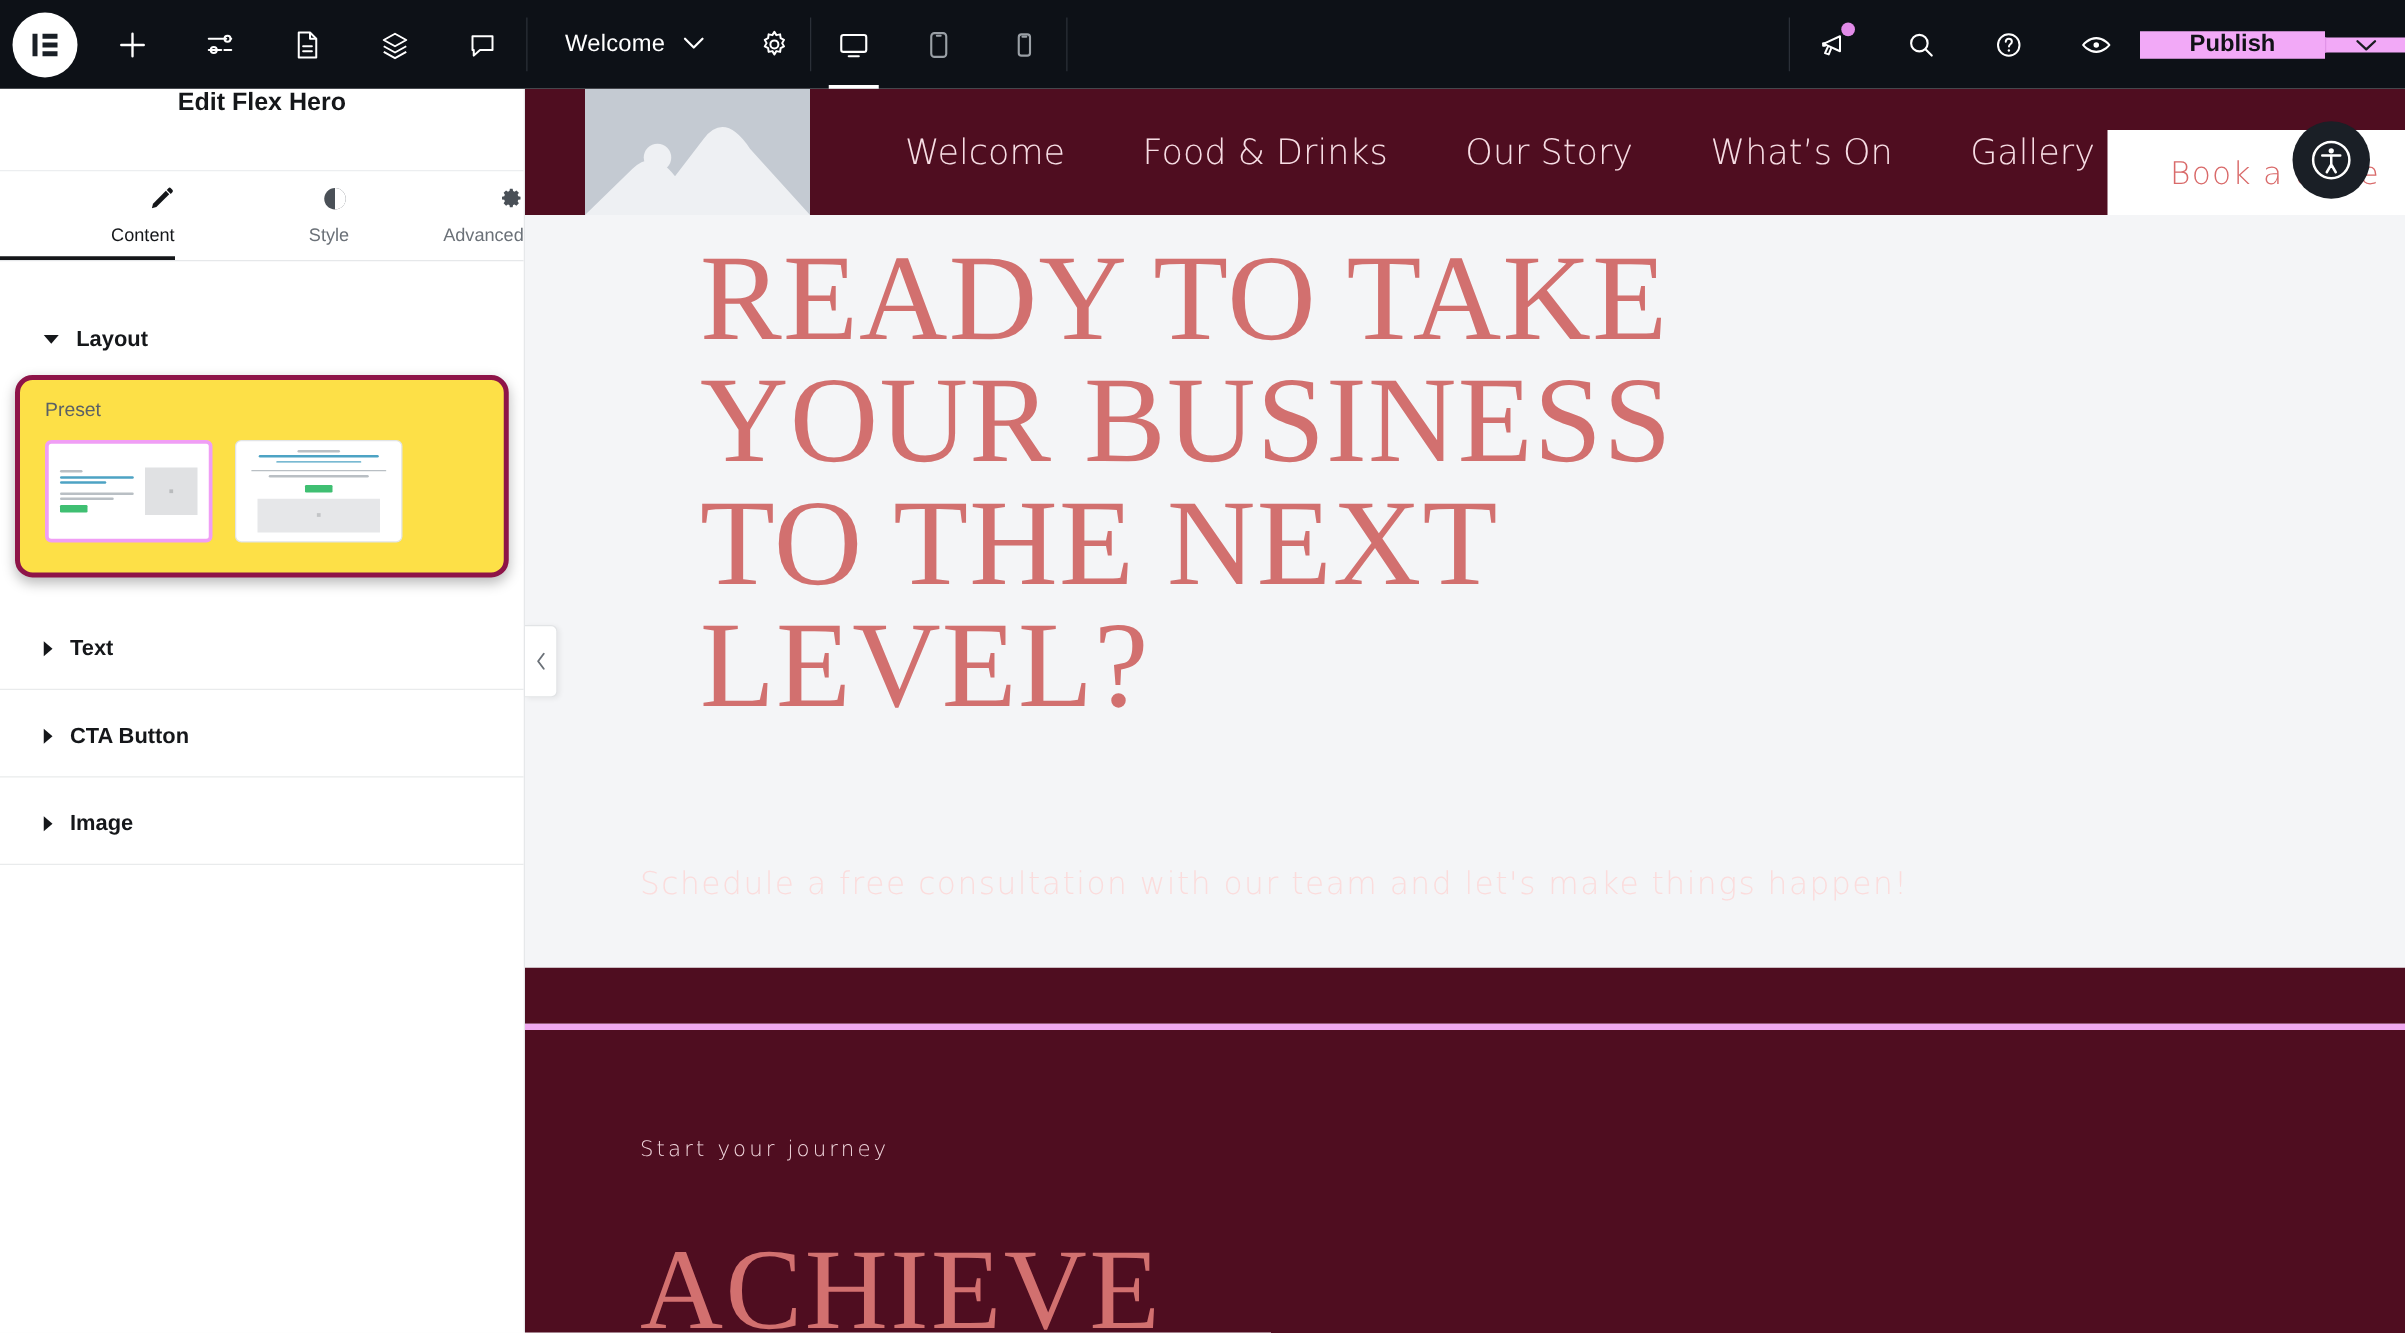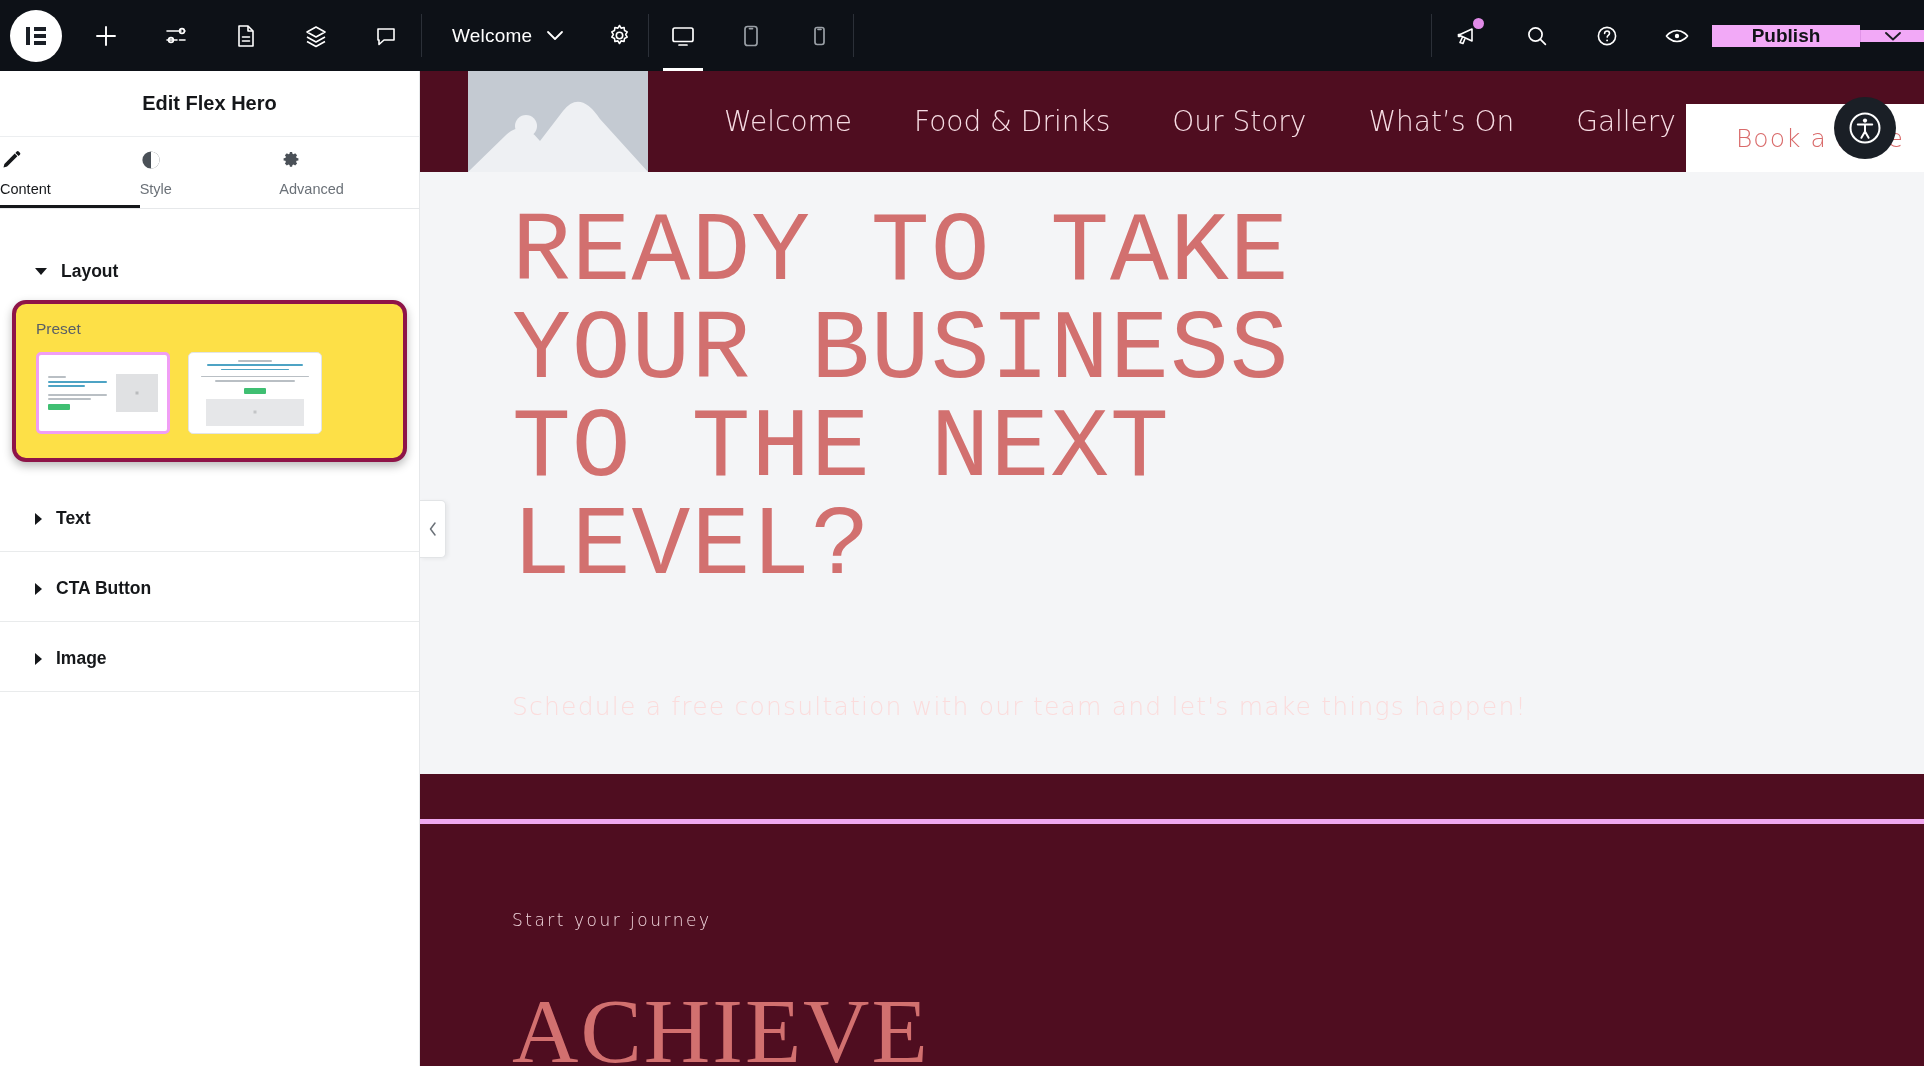--- a/index.html
+++ b/index.html
@@ -88,28 +88,28 @@
   .sidebar {
     position: absolute; top: 71px; left: 0;
     width: 420px; height: 995px;
     background: #fff;
     border-right: 1px solid #e6e8ea;
     z-index: 30;
     overflow: hidden;
   }
   .panel-header {
     height: 66px;
-    display: flex; align-items: center; justify-content: center;
+    display: flex; align-items: flex-start; justify-content: center;
     border-bottom: 1px solid #eceef0;
   }
   .panel-title { font-size: 20px; font-weight: bold; color: #15171a; }
   .tabs { display: flex; height: 72px; border-bottom: 1px solid #e6e8ea; }
   .tab {
     flex: 1; display: flex; flex-direction: column;
-    align-items: flex-start; justify-content: center; gap: 6px;
+    align-items: flex-end; justify-content: center; gap: 6px;
     cursor: pointer; position: relative;
   }
   .tab-label { font-size: 14.5px; color: #6b7178; }
   .tab.active .tab-label { color: #15171a; }
   .tab.active::after {
     content: ''; position: absolute; bottom: 0; left: 0; right: 0;
     height: 3px; background: #15171a;
   }
 
   .section {
@@ -227,27 +227,28 @@
     cursor: pointer; z-index: 5;
   }
 
   .hero {
     background: #f4f5f7;
     padding: 0 0 0 92px;
     height: 602px;
     position: relative;
   }
   .hero-title {
-    font-family: Liberation Mono, monospace;
+    font-family: Liberation Serif, serif;
     color: #d2706f;
     font-size: 98px;
     line-height: 1.0;
     letter-spacing: 1px;
-    padding-top: 32px;
+    padding-top: 18px;
     max-width: 880px;
+    margin-left: 48px;
   }
   .hero-sub {
     position: absolute; left: 92px; top: 520px;
     color: #fbdcdc; font-size: 25px;
     font-family: "DejaVu Sans", sans-serif; font-weight: 300;
     letter-spacing: 1.2px;
   }
 
   .band-dark { height: 45px; background: #4f0d20; }
   .band-rule { height: 5px; background: #f0a8ef; }

